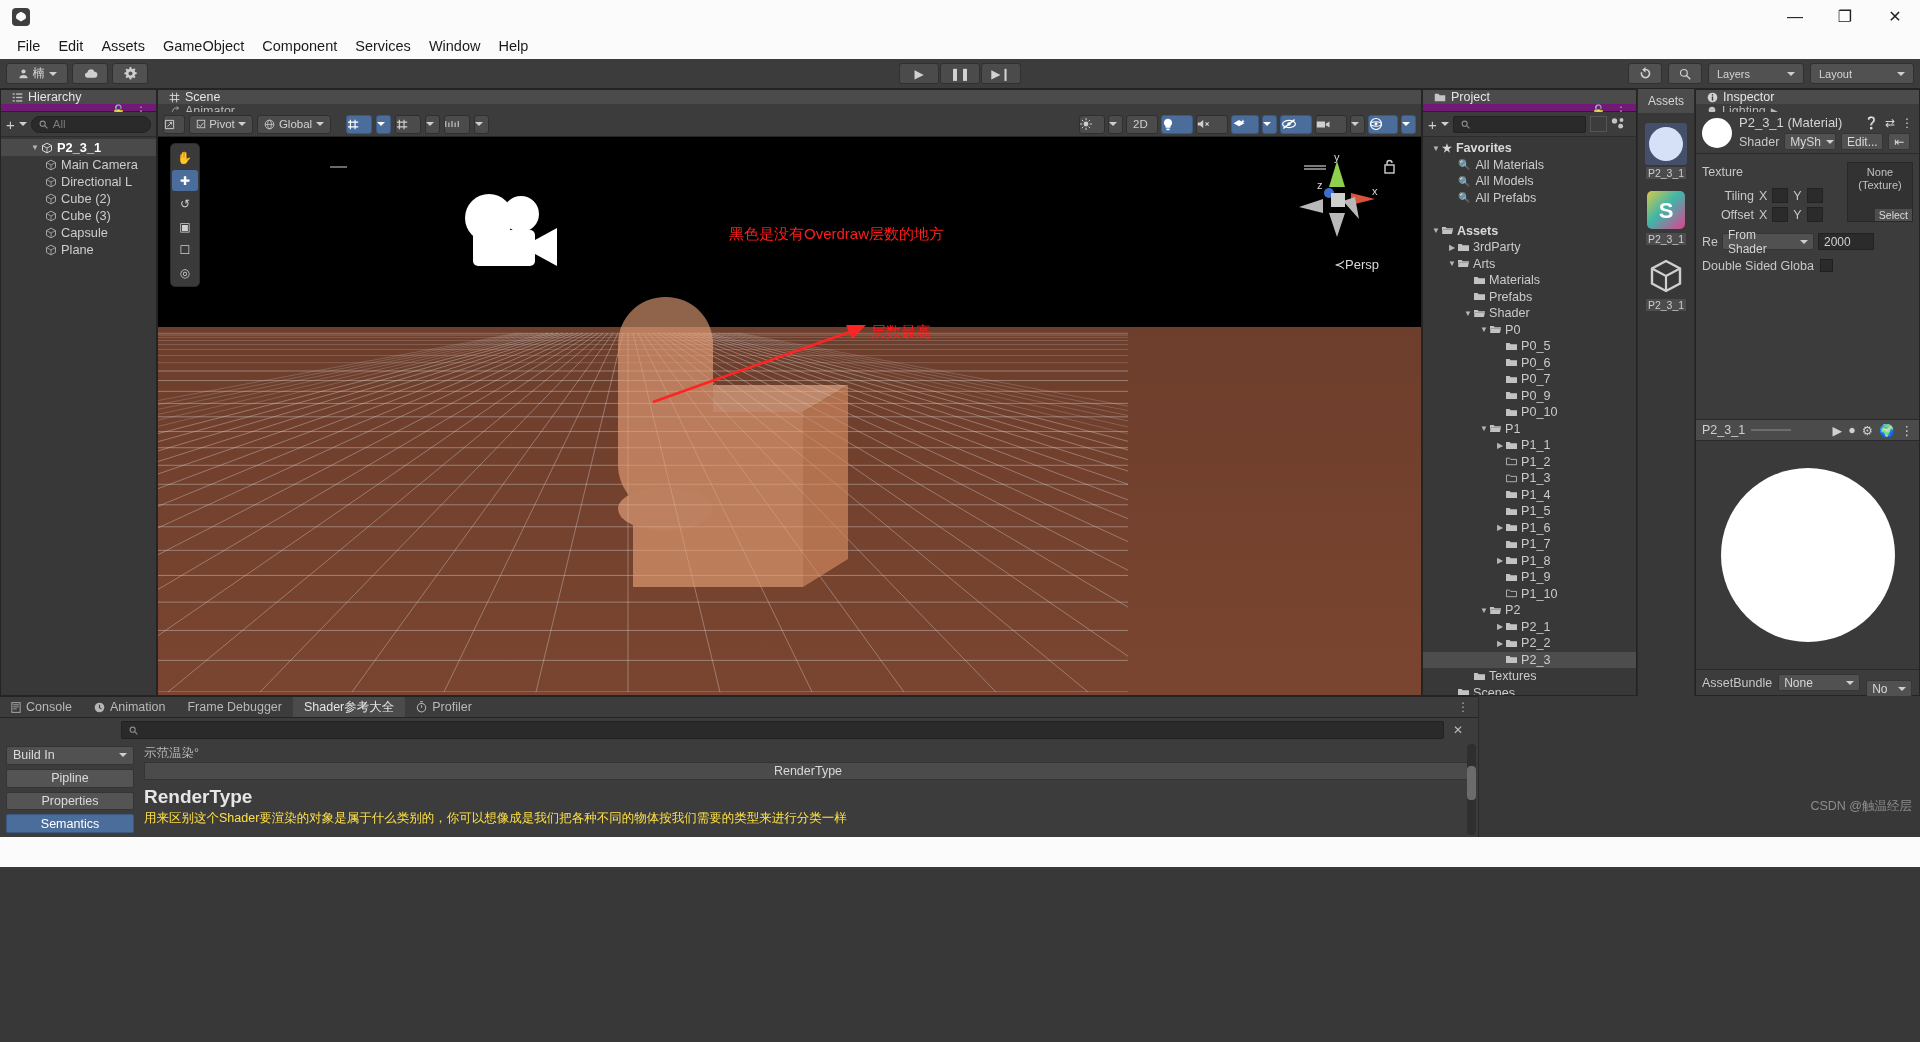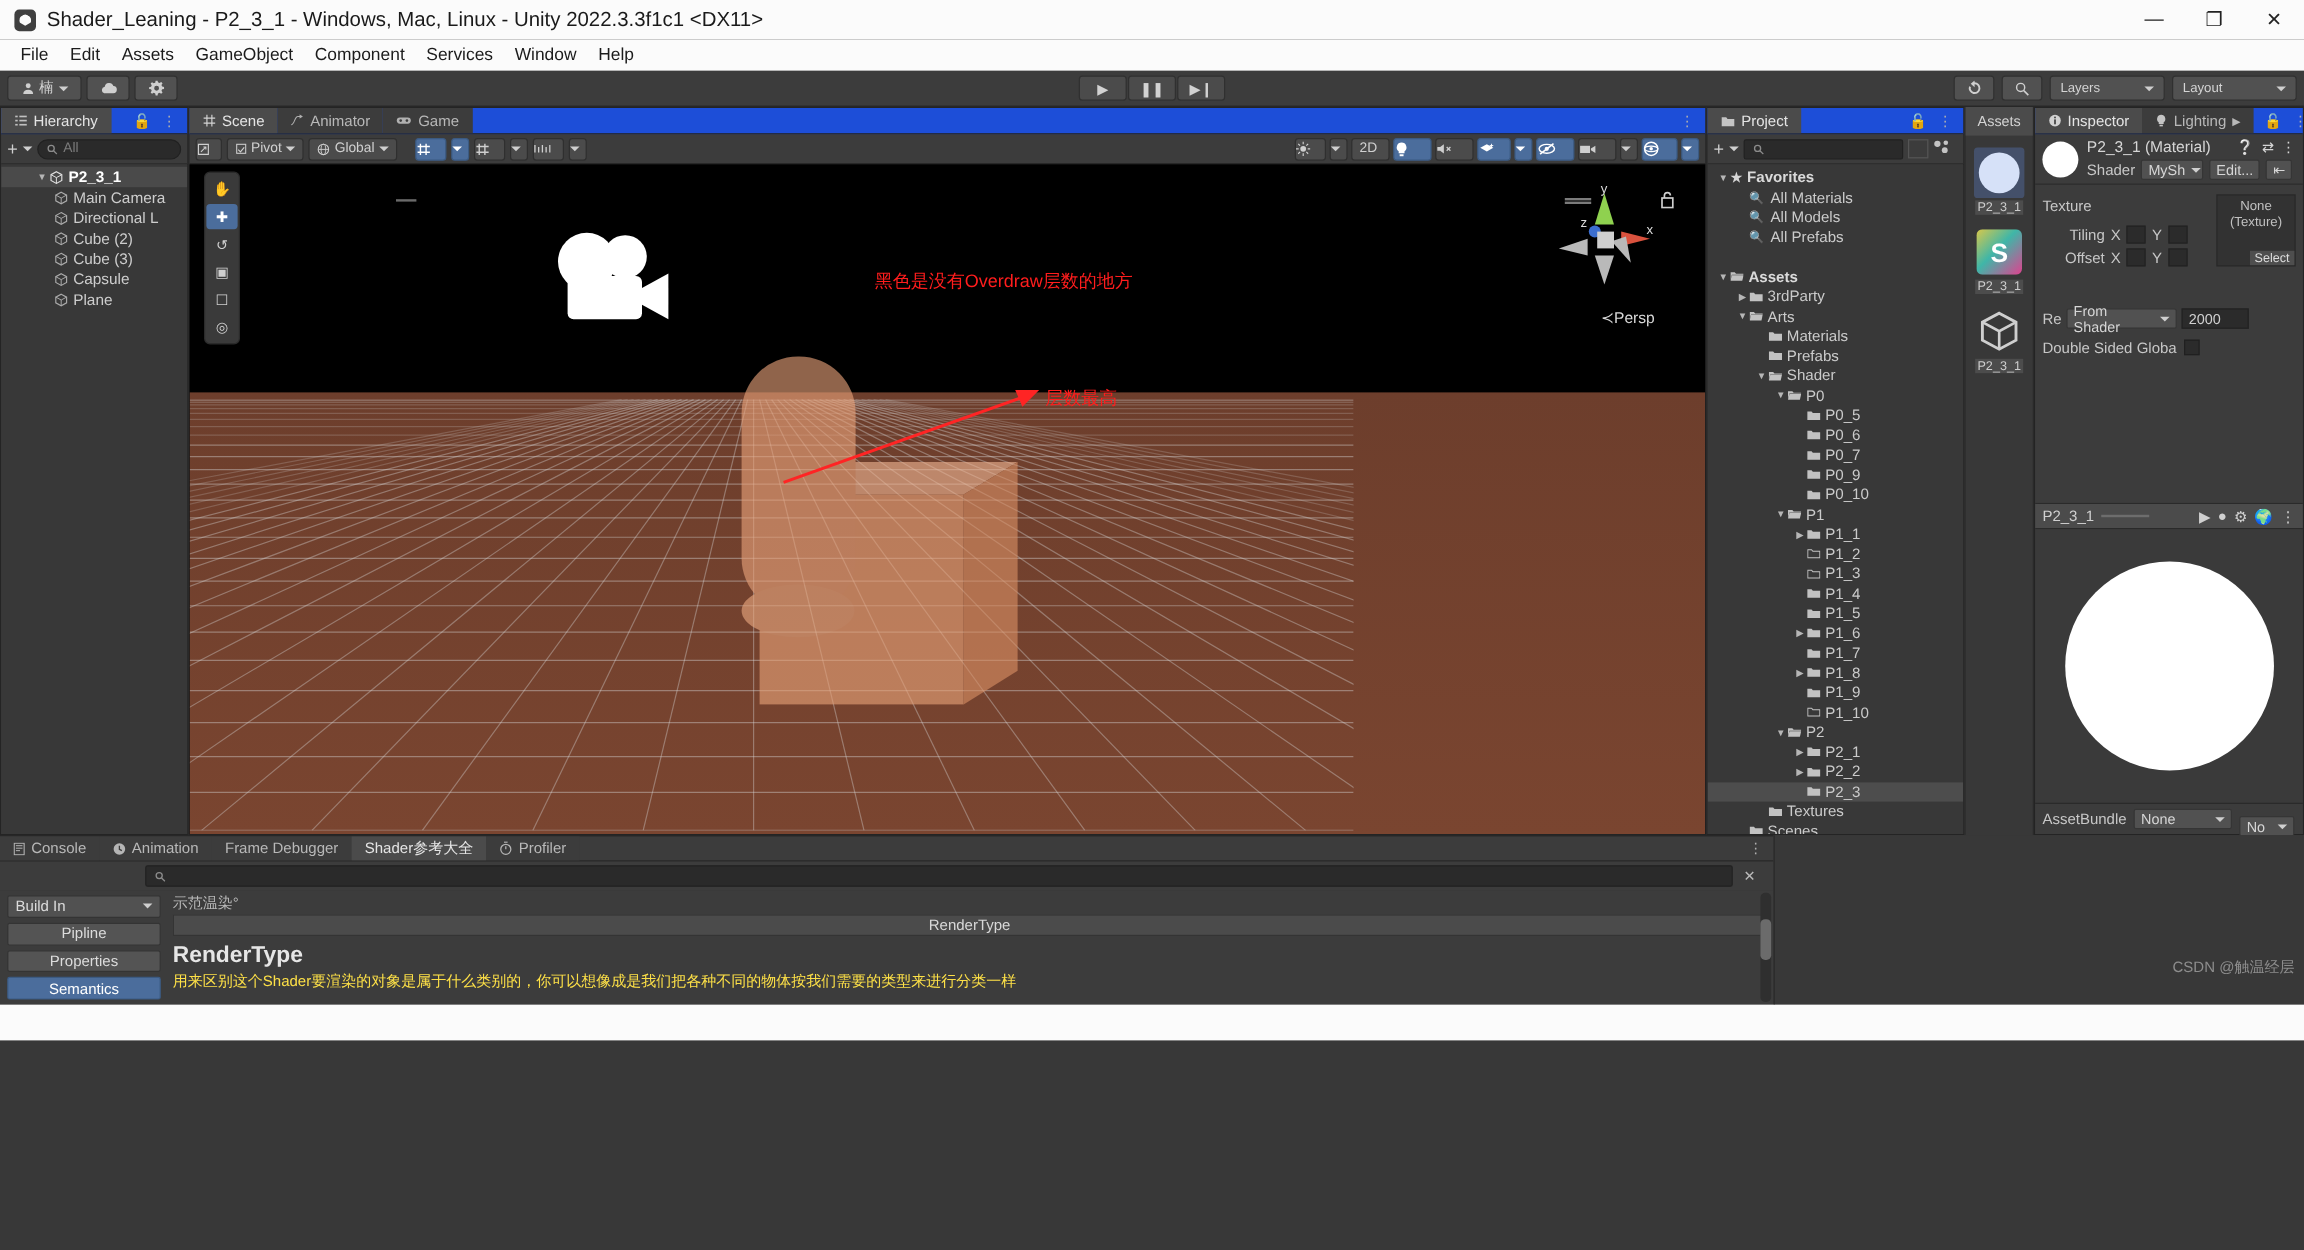--- a/index.html
+++ b/index.html
@@ -46,22 +46,23 @@
     height:21px; background:#515151; border:1px solid #303030; border-radius:3px;
     display:flex; align-items:center; padding:0 8px; font-size:11px; color:#d4d4d4;
     justify-content:space-between; gap:8px;
   }
   .caret { width:0;height:0;border-left:4px solid transparent;border-right:4px solid transparent;
     border-top:4px solid #cfcfcf; }
   
   .app { display:flex; height:607px; }
   .panel { background:#383838; border:1px solid #242424; }
   .panel-tabs {
-    height:22px; background:#1d4ed8; display:flex; align-items:stretch;
+    height:22px; background:#701a75; display:flex; align-items:stretch;
     border-bottom:1px solid #242424;
+    flex-direction:column;
   }
   .ptab {
     display:flex;align-items:center;gap:5px;padding:0 11px;font-size:12.5px;
     color:#b8b8b8; background:#3c3c3c;
   }
   .ptab.sel { background:#4b4b4b; color:#e4e4e4; }
   .ptab-icons{margin-left:auto;display:flex;align-items:center;gap:9px;padding:0 9px;color:#b0b0b0;font-size:12px;}
   
   #hierarchy { width:157px; display:flex; flex-direction:column; }
   .h-toolbar{height:25px;background:#3c3c3c;display:flex;align-items:center;gap:4px;padding:0 5px;border-bottom:1px solid #2c2c2c;}
@@ -148,21 +149,20 @@
   .scrollbar{position:absolute;right:2px;top:2px;width:9px;bottom:2px;background:#2f2f2f;border-radius:4px;}
   .scrollbar i{position:absolute;left:0;top:22px;width:9px;height:34px;background:#6b6b6b;border-radius:4px;display:block;}
   .watermark{position:absolute;right:8px;bottom:22px;font-size:12.5px;color:#8d8d8d;}
   .taskstrip{height:30px;background:#fbfbfb;display:flex;align-items:center;padding:0 12px;gap:18px;}
 </style>
 </head>
 <body>
 
 <div class="win-title">
   <div class="win-logo"></div>
-  <span>Shader_Leaning - P2_3_1 - Windows, Mac, Linux - Unity 2022.3.3f1c1 &lt;DX11&gt;</span>
   <div class="win-ctrl">
     <div>—</div>
     <div>❐</div>
     <div>✕</div>
   </div>
 </div>
 
 <div class="menubar">
   <span>File</span>
   <span>Edit</span>
@@ -997,21 +997,21 @@
             <div class="fld"></div>
           </div>
         </div>
         <div class="texbox">
           <span>None</span>
           <span>(Texture)</span>
           <span class="selbtn">Select</span>
         </div>
       </div>
 
-      <div class="irow" style="margin-top:32px;gap:4px;">
+      <div class="irow" style="margin-top:8px;gap:4px;">
         <span>Re</span>
         <div class="dd" style="width:92px;justify-content:space-between;">
           <span>From Shader</span>
           <i class="caret"></i>
         </div>
         <div class="numfld" style="width:56px;">2000</div>
       </div>
       <div class="irow" style="margin-top:5px;gap:6px;">
         <span>Double Sided Globa</span>
         <div class="chk"></div>

